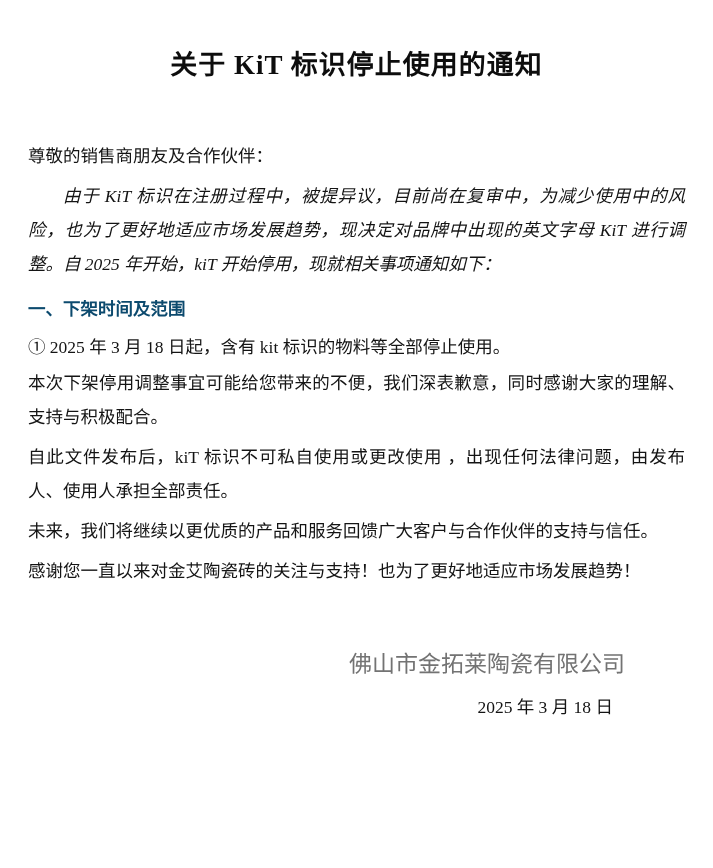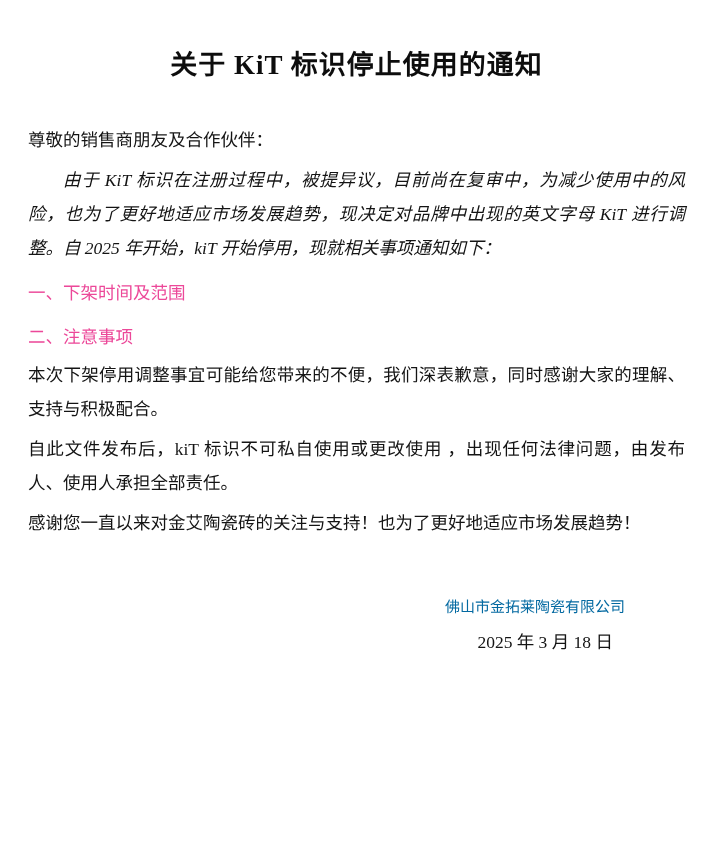--- a/index.html
+++ b/index.html
@@ -26,55 +26,55 @@
     text-align: center;
     font-size: 27px;
     font-weight: bold;
     letter-spacing: 1px;
     margin-top: 18px;
     margin-bottom: 0;
     line-height: 1.3;
     color: #0d0d0d;
   }
   .body-block {
-    margin-top: 40px;
+    margin-top: 56px;
   }
   p.para {
     font-size: 17.5px;
     line-height: 1.95;
     margin: 0 0 6px 0;
     text-align: justify;
     color: #141414;
   }
   p.indent {
     text-indent: 2em;
     font-style: italic;
   }
   .section-head {
     font-size: 17.5px;
-    font-weight: normal;
+    font-weight: bold;
     line-height: 1.95;
     margin: 10px 0 4px 0;
-    color: #ec4899;
+    color: #0c4a6e;
   }
   .list-item {
     font-size: 17.5px;
     line-height: 1.95;
     margin: 0 0 2px 0;
     color: #141414;
   }
   .signature-block {
     margin-top: 52px;
     text-align: right;
     padding-right: 60px;
   }
   .sign-company {
-    font-size: 15px;
+    font-size: 23px;
     line-height: 2.1;
-    color: #0369a1;
+    color: #737373;
   }
   .sign-date {
     font-size: 17.5px;
     line-height: 2.1;
     color: #141414;
     padding-right: 12px;
     font-family: Liberation Serif, serif;
   }
 </style>
 </head>
@@ -84,24 +84,25 @@
 
   <h1 class="doc-title">关于 KiT 标识停止使用的通知</h1>
 
   <div class="body-block">
 
     <p class="para">尊敬的销售商朋友及合作伙伴：</p>
 
     <p class="para indent">由于 KiT 标识在注册过程中，被提异议，目前尚在复审中，为减少使用中的风险，也为了更好地适应市场发展趋势，现决定对品牌中出现的英文字母 KiT 进行调整。自 2025 年开始，kiT 开始停用，现就相关事项通知如下：</p>
 
     <div class="section-head">一、下架时间及范围</div>
+    <p class="list-item">① 2025 年 3 月 18 日起，含有 kit 标识的物料等全部停止使用。</p>
 
-    <div class="section-head">二、注意事项</div>
     <p class="para">本次下架停用调整事宜可能给您带来的不便，我们深表歉意，同时感谢大家的理解、支持与积极配合。</p>
     <p class="para">自此文件发布后，kiT 标识不可私自使用或更改使用 ，出现任何法律问题，由发布人、使用人承担全部责任。</p>
+    <p class="para">未来，我们将继续以更优质的产品和服务回馈广大客户与合作伙伴的支持与信任。</p>
     <p class="para">感谢您一直以来对金艾陶瓷砖的关注与支持！也为了更好地适应市场发展趋势！</p>
 
   </div>
 
   <div class="signature-block">
     <div class="sign-company">佛山市金拓莱陶瓷有限公司</div>
     <div class="sign-date">2025 年 3 月 18 日</div>
   </div>
 
 </div>

